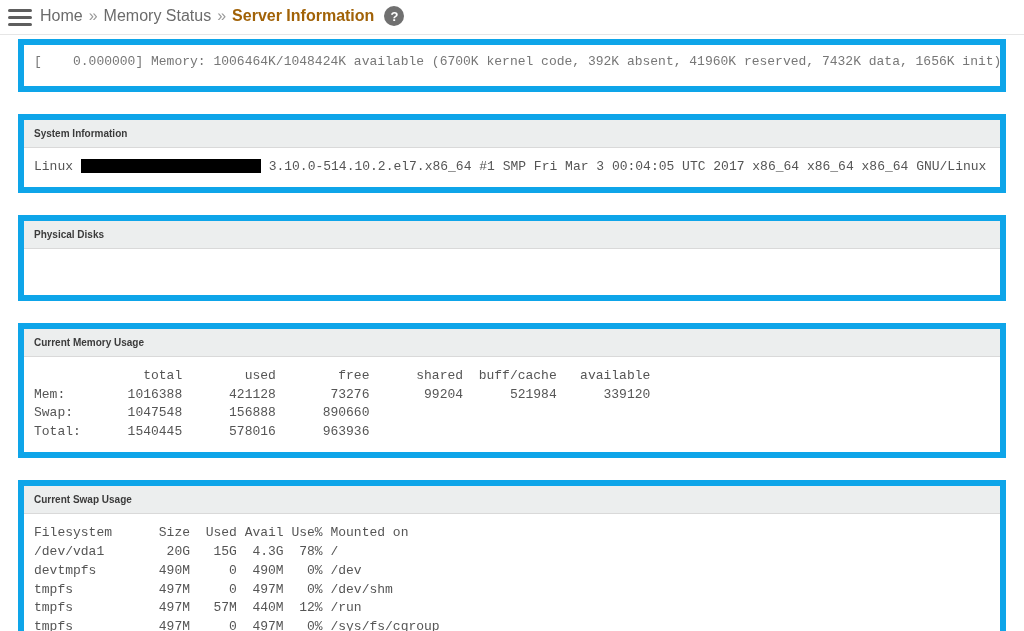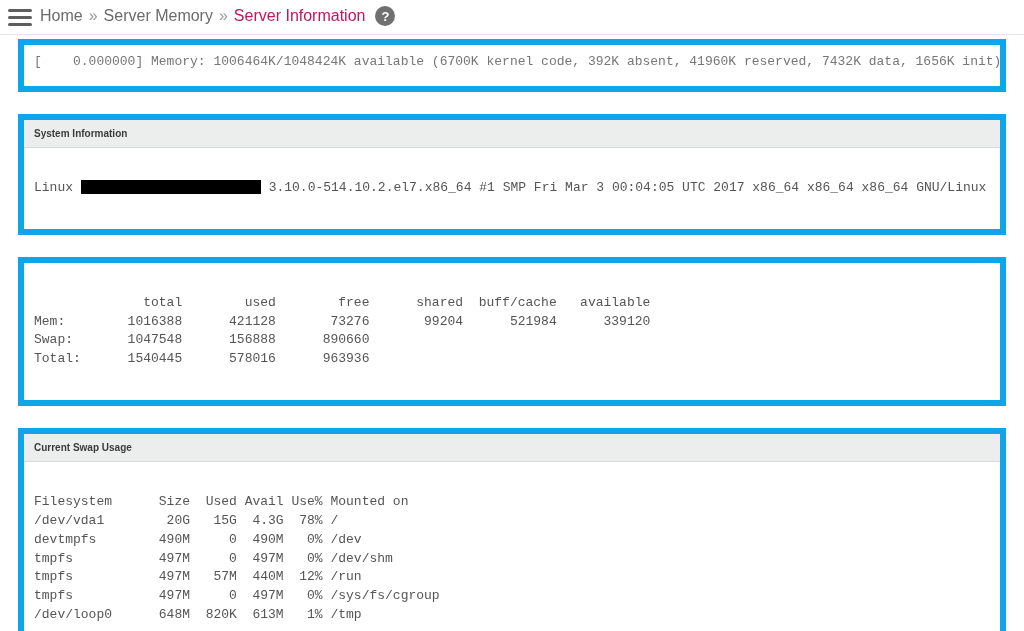--- a/index.html
+++ b/index.html
@@ -32,21 +32,21 @@
       border-radius: 2px;
     }
     .breadcrumb {
       font-size: 16px;
       display: flex;
       align-items: center;
       gap: 6px;
     }
     .breadcrumb a { color: #6b6b6b; text-decoration: none; }
     .breadcrumb .sep { color: #9a9a9a; }
-    .breadcrumb .current { color: #be185d; font-weight: 400; }
+    .breadcrumb .current { color: #a16207; font-weight: 700; }
     .help-icon {
       display: inline-flex;
       align-items: center;
       justify-content: center;
       width: 20px; height: 20px;
       background: #707070;
       color: #fff;
       border-radius: 50%;
       font-size: 13px;
       font-weight: 700;
@@ -65,21 +65,21 @@
     }
     .panel-head {
       background: #eceeee;
       border-bottom: 1px solid #d9d9d9;
       padding: 8px 10px;
       font-weight: 700;
       color: #3b3b3b;
       font-size: 10px;
     }
     .panel-body {
-      padding: 31px 10px;
+      padding: 10px 10px;
       font-family: "Courier New", Courier, monospace;
       font-size: 13px;
       color: #555;
       white-space: pre;
       line-height: 1.45;
       overflow-x: auto;
     }
     .panel-body.empty { min-height: 46px; }
     .sys-line { white-space: nowrap; }
     .redact {
@@ -99,40 +99,45 @@
 
 <div class="topbar">
   <div class="hamburger">
     <span></span>
       <span></span>
       <span></span>
   </div>
   <nav class="breadcrumb">
     <a href="#">Home</a>
     <span class="sep">»</span>
-    <a href="#">Server Memory</a>
+    <a href="#">Memory Status</a>
     <span class="sep">»</span>
     <span class="current">Server Information</span>
     <span class="help-icon">?</span>
   </nav>
 </div>
 
 <div class="page">
 
   <div class="panel cutoff">
     <div class="panel-body">[    0.000000] Memory: 1006464K/1048424K available (6700K kernel code, 392K absent, 41960K reserved, 7432K data, 1656K init)</div>
   </div>
 
   <div class="panel">
     <div class="panel-head">System Information</div>
     <div class="panel-body sys-line"><span>Linux</span> <span class="redact"></span><span> 3.10.0-514.10.2.el7.x86_64 #1 SMP Fri Mar 3 00:04:05 UTC 2017 x86_64 x86_64 x86_64 GNU/Linux</span></div>
   </div>
 
+  <div class="panel">
+    <div class="panel-head">Physical Disks</div>
+    <div class="panel-body empty"></div>
+  </div>
 
   <div class="panel">
+    <div class="panel-head">Current Memory Usage</div>
     <div class="panel-body">              total        used        free      shared  buff/cache   available
 Mem:        1016388      421128       73276       99204      521984      339120
 Swap:       1047548      156888      890660
 Total:      1540445      578016      963936</div>
   </div>
 
   <div class="panel">
     <div class="panel-head">Current Swap Usage</div>
     <div class="panel-body">Filesystem      Size  Used Avail Use% Mounted on
 /dev/vda1        20G   15G  4.3G  78% /

